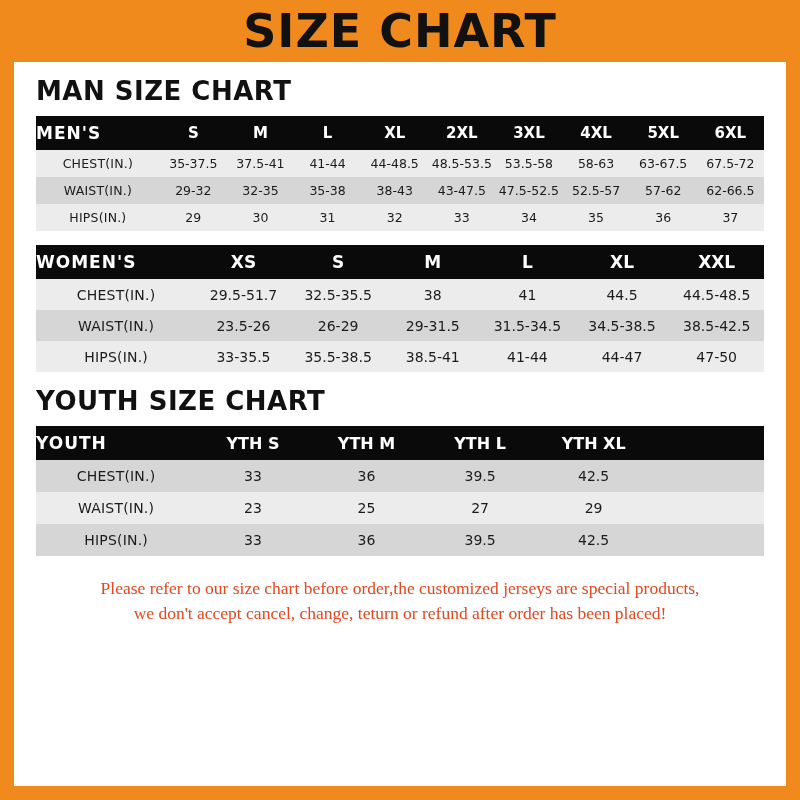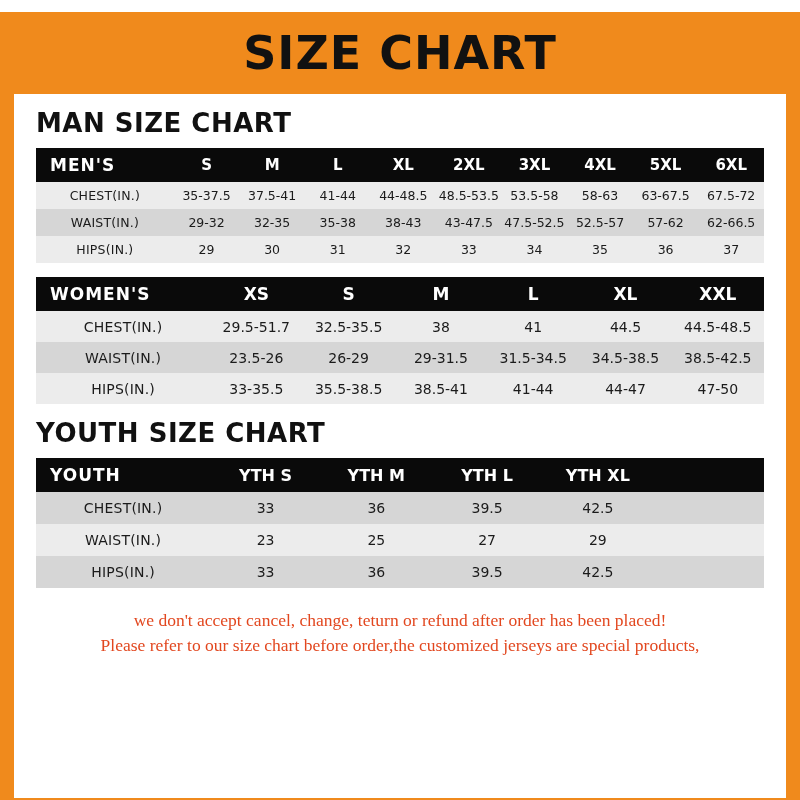--- a/index.html
+++ b/index.html
@@ -17,25 +17,25 @@
     position: relative;
     width: 800px;
     height: 800px;
     background: #ffffff;
     box-sizing: border-box;
     border-left: 14px solid #f08a1c;
     border-right: 14px solid #f08a1c;
   }
   .header-banner {
     background: #f08a1c;
-    height: 82px;
+    height: 62px;
     display: flex;
     align-items: center;
     justify-content: center;
-    margin: 12px -14px;
+    margin: 0 -14px;
   }
   .header-title {
     font-family: "DejaVu Sans", sans-serif;
     font-weight: bold;
     font-size: 46px;
     letter-spacing: 1px;
     color: #111111;
     line-height: 1;
   }
   .content {
@@ -71,21 +71,20 @@
     background: #0a0a0a;
     color: #ffffff;
     font-weight: bold;
     font-size: 15px;
     height: 34px;
   }
   table.size-table thead th.corner {
     font-size: 17px;
     letter-spacing: 1px;
     text-align: left;
-    padding-left: 14px;
   }
   table.size-table tbody tr.odd td {
     background: #ececec;
   }
   table.size-table tbody tr.even td {
     background: #d6d6d6;
   }
   table.size-table tbody td.rowhead {
     font-size: 13px;
     letter-spacing: 0.2px;
@@ -287,20 +286,20 @@
             <td>36</td>
             <td>39.5</td>
             <td>42.5</td>
             <td></td>
           </tr>
         </tbody>
       </table>
     </div>
 
     <div class="footer-note">
+      <span class="line">Please refer to our size chart before order,the customized jerseys are special products,</span>
       <span class="line">we don't accept cancel, change, teturn or refund after order has been placed!</span>
-      <span class="line">Please refer to our size chart before order,the customized jerseys are special products,</span>
     </div>
 
   </div>
 
   <div class="bottom-strip"></div>
 </div>
 
 </body></html>

